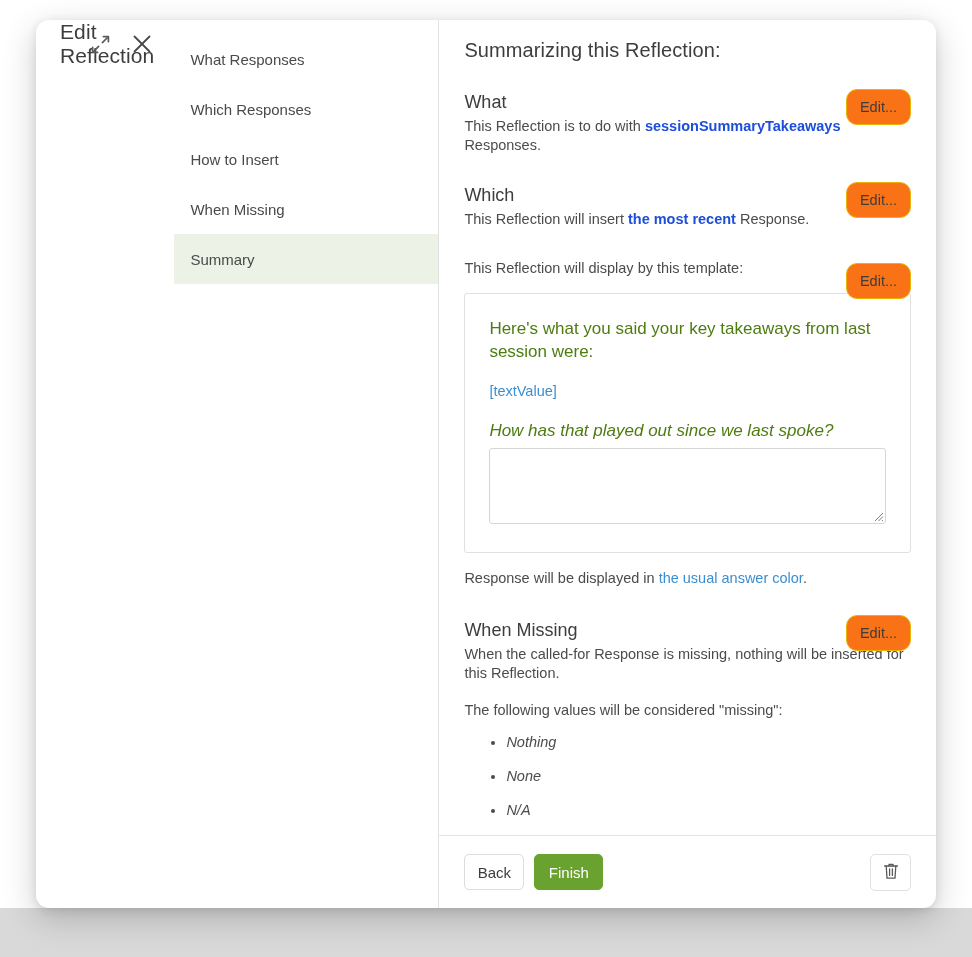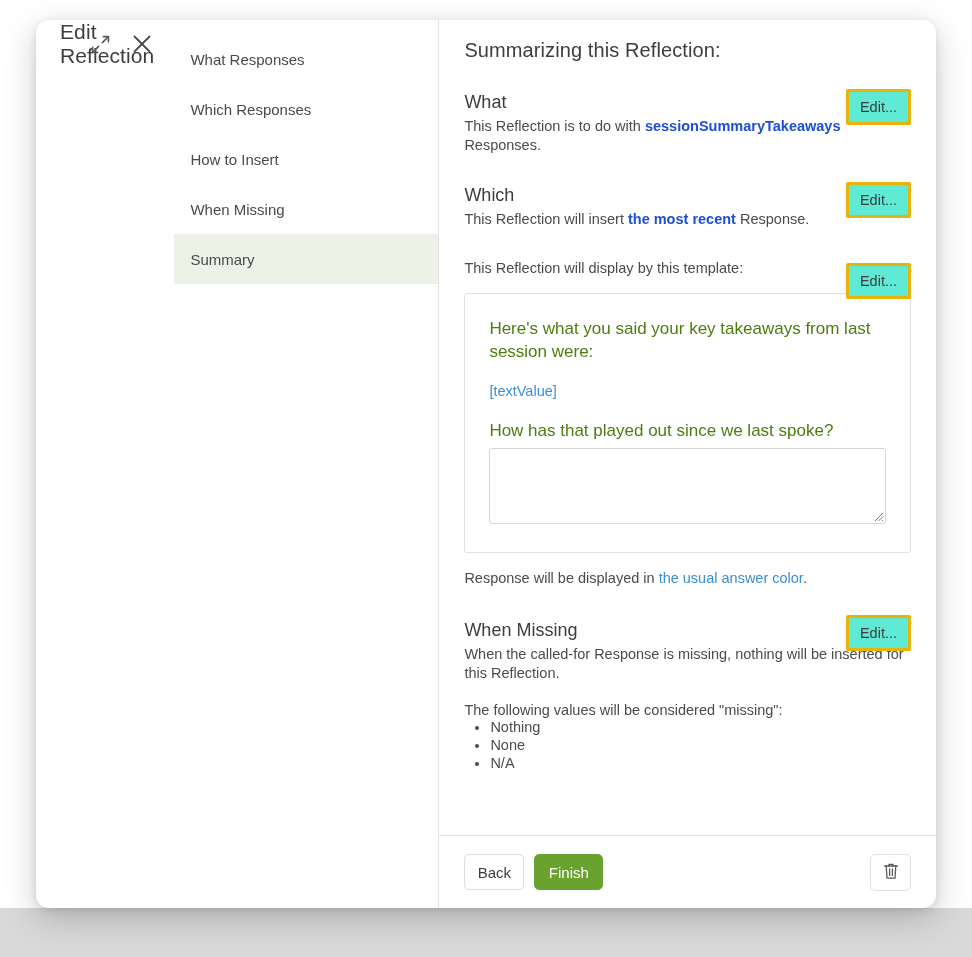--- a/index.html
+++ b/index.html
@@ -147,23 +147,23 @@
     max-width: 500px;
   }
   .section-desc b { font-weight: 700; color: #1d4ed8; }
 
   .edit-btn {
     position: absolute;
     right: 0;
     top: -3px;
     width: 65px;
     height: 36px;
-    background: #5eead4;
-    border: 3px solid #eab308;
-    border-radius: 2px;
+    background: #f97316;
+    border: 1px solid #eab308;
+    border-radius: 11px;
     font-size: 14.5px;
     color: #3d3d3d;
     font-family: "Liberation Sans", sans-serif;
     cursor: pointer;
     line-height: 1;
   }
   .edit-btn.how   { top: 4px; }
   .edit-btn.when  { top: -5px; }
 
   
@@ -179,21 +179,21 @@
     color: #4d7c0f;
     margin: 5px 0 0 0;
     line-height: 1.4;
   }
   .tpl-token {
     display: block;
     font-size: 14.5px;
     color: #3b8ed0;
     margin: 19px 0 0 0;
   }
-  .tpl-prompt { margin-top: 20px; }
+  .tpl-prompt { margin-top: 20px; font-style: italic; }
   .tpl-textarea {
     margin-top: 5px;
     width: 100%;
     box-sizing: border-box;
     height: 76px;
     border: 1px solid #d6d6d6;
     border-radius: 3px;
     background: #ffffff;
     position: relative;
     resize: none;
@@ -225,21 +225,21 @@
     color: #4b4b4b;
     margin: 19px 0 0 0;
   }
   ul.missing-list {
     margin: 1px 0 0 0;
     padding-left: 26px;
     font-size: 14.5px;
     color: #4b4b4b;
     line-height: 1.24;
   }
-  ul.missing-list li { margin: 0; }
+  ul.missing-list li { margin: 16px; font-style: italic; }
 
   
   .footer {
     flex: 0 0 auto;
     border-top: 1px solid #e4e4e4;
     height: 72px;
     display: flex;
     align-items: center;
     padding: 0 25px;
     position: relative;

